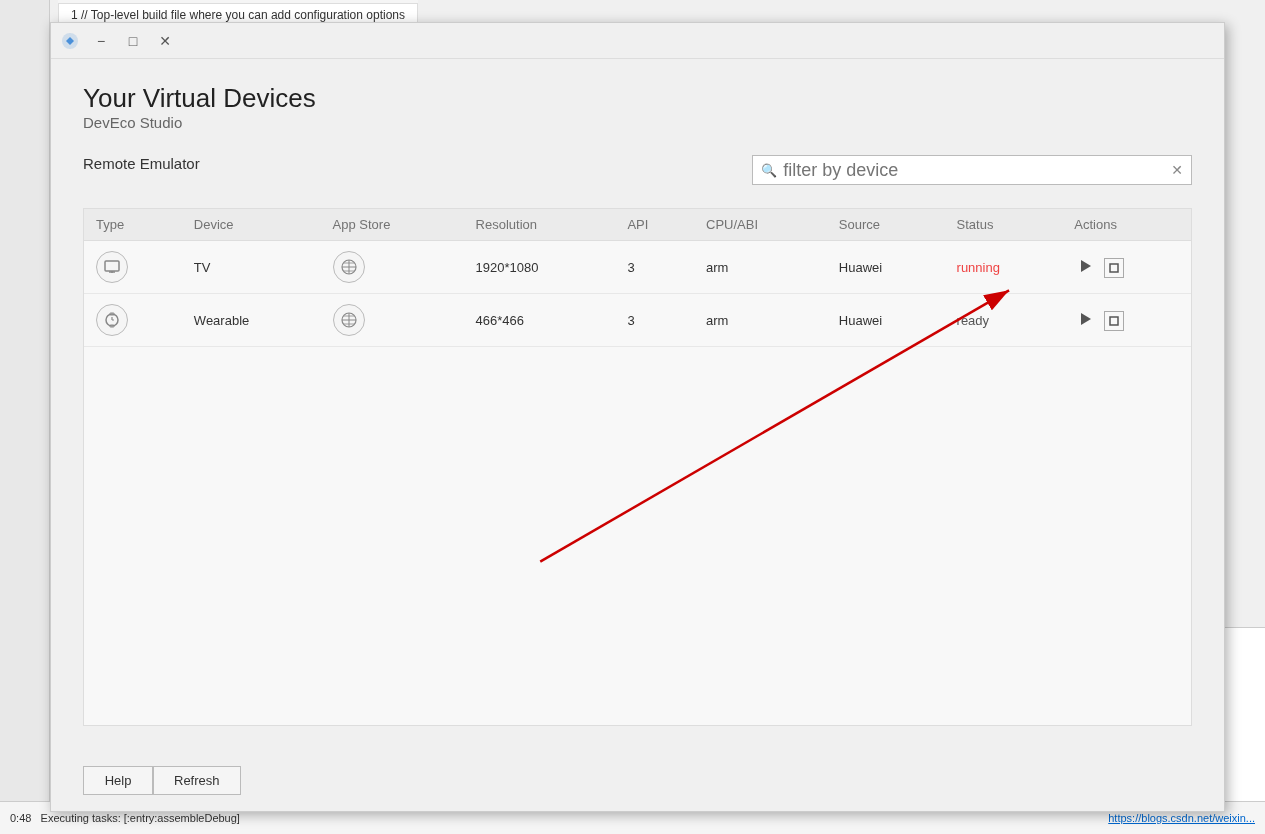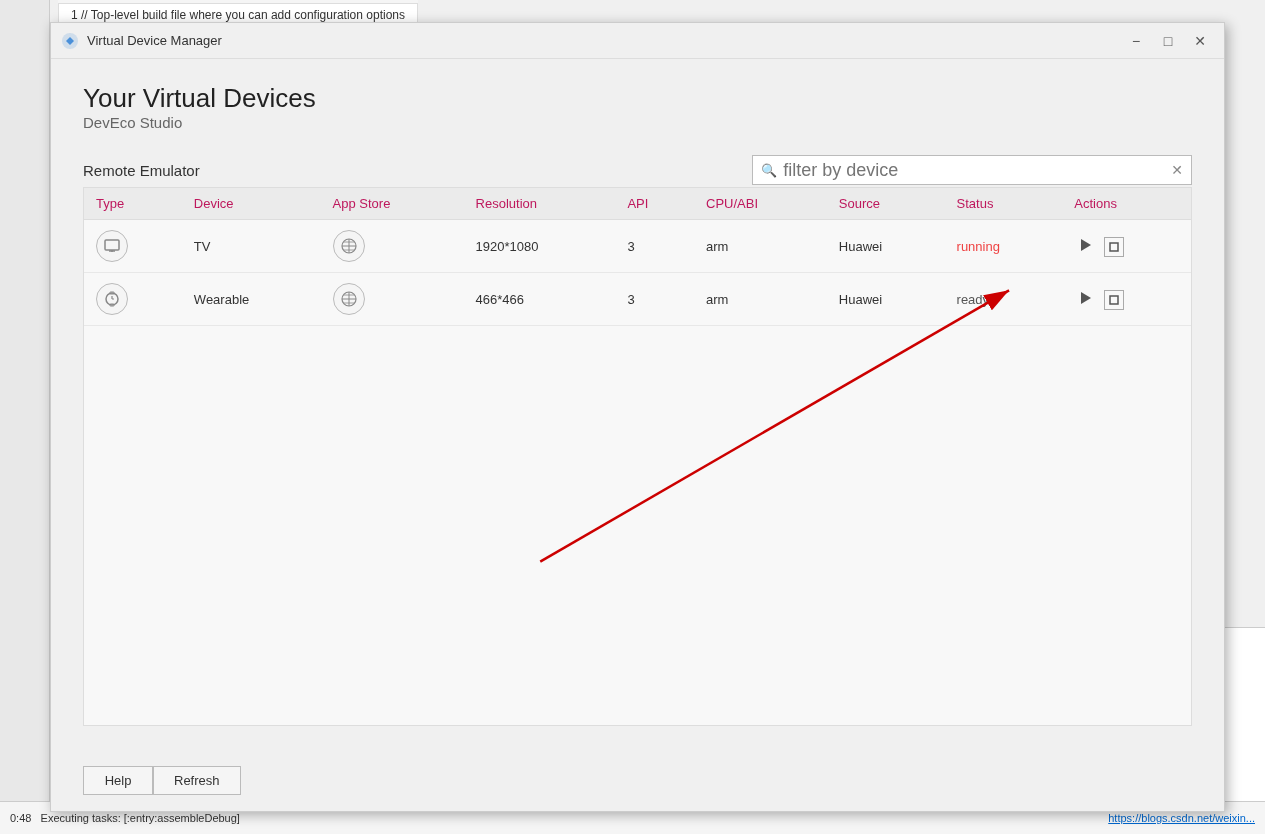--- a/index.html
+++ b/index.html
@@ -155,23 +155,23 @@
     }
 
     .vdm-subheading {
       font-size: 15px;
       color: #666;
       margin-bottom: 24px;
     }
 
     .vdm-section-header {
       display: flex;
-      align-items: center;
+      align-items: flex-start;
       justify-content: space-between;
-      margin-bottom: 2px;
+      margin-bottom: 23px;
     }
 
     .vdm-section-title {
       font-size: 15px;
       color: #333;
       font-weight: 400;
     }
 
     .vdm-search-box {
       display: flex;
@@ -220,21 +220,21 @@
     .vdm-table thead tr {
       background: #ebebeb;
       border-bottom: 1px solid #ddd;
     }
 
     .vdm-table thead th {
       text-align: left;
       padding: 8px 12px;
       font-size: 13px;
       font-weight: 400;
-      color: #be185d;
+      color: #737373;
     }
 
     .vdm-table tbody tr {
       border-bottom: 1px solid #e8e8e8;
     }
 
     .vdm-table tbody td {
       padding: 10px 12px;
       font-size: 13px;
       color: #333;
@@ -372,21 +372,20 @@
 
 <div class="vdm-dialog">
 
   <div class="vdm-titlebar">
     <div class="vdm-titlebar-logo">
       <svg viewBox="0 0 18 18" fill="none">
         <circle cx="9" cy="9" r="8" fill="#4a90d9" opacity="0.2"></circle>
         <path d="M5 9 L9 5 L13 9 L9 13 Z" fill="#4a90d9"></path>
       </svg>
     </div>
-    <span class="vdm-titlebar-text">Virtual Device Manager</span>
     <div class="vdm-titlebar-controls">
       <button class="vdm-title-btn">−</button>
       <button class="vdm-title-btn">□</button>
       <button class="vdm-title-btn close">✕</button>
     </div>
   </div>
 
   <div class="vdm-content">
     <h1 class="vdm-heading">Your Virtual Devices</h1>
     <p class="vdm-subheading">DevEco Studio</p>

